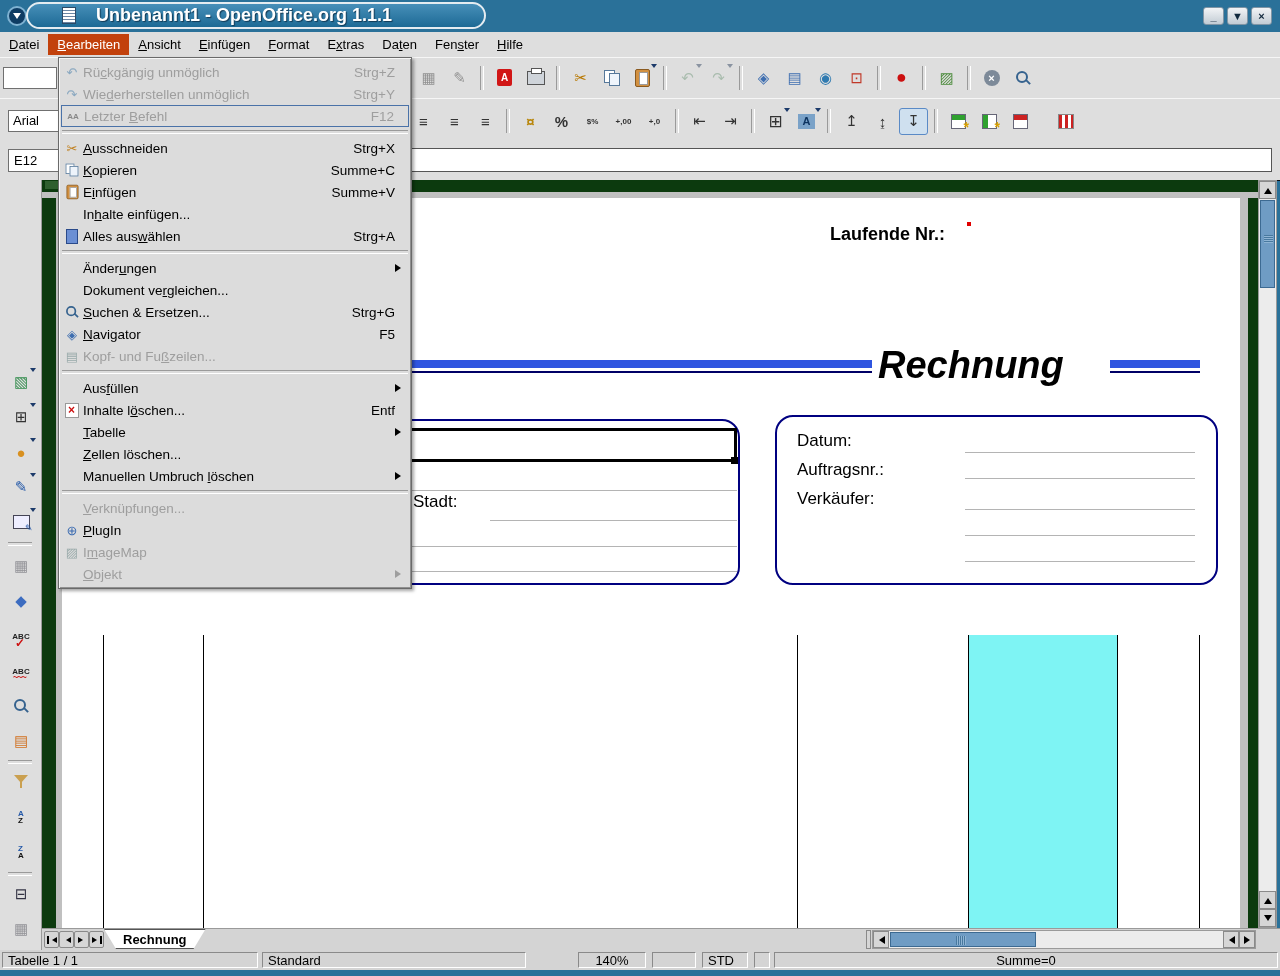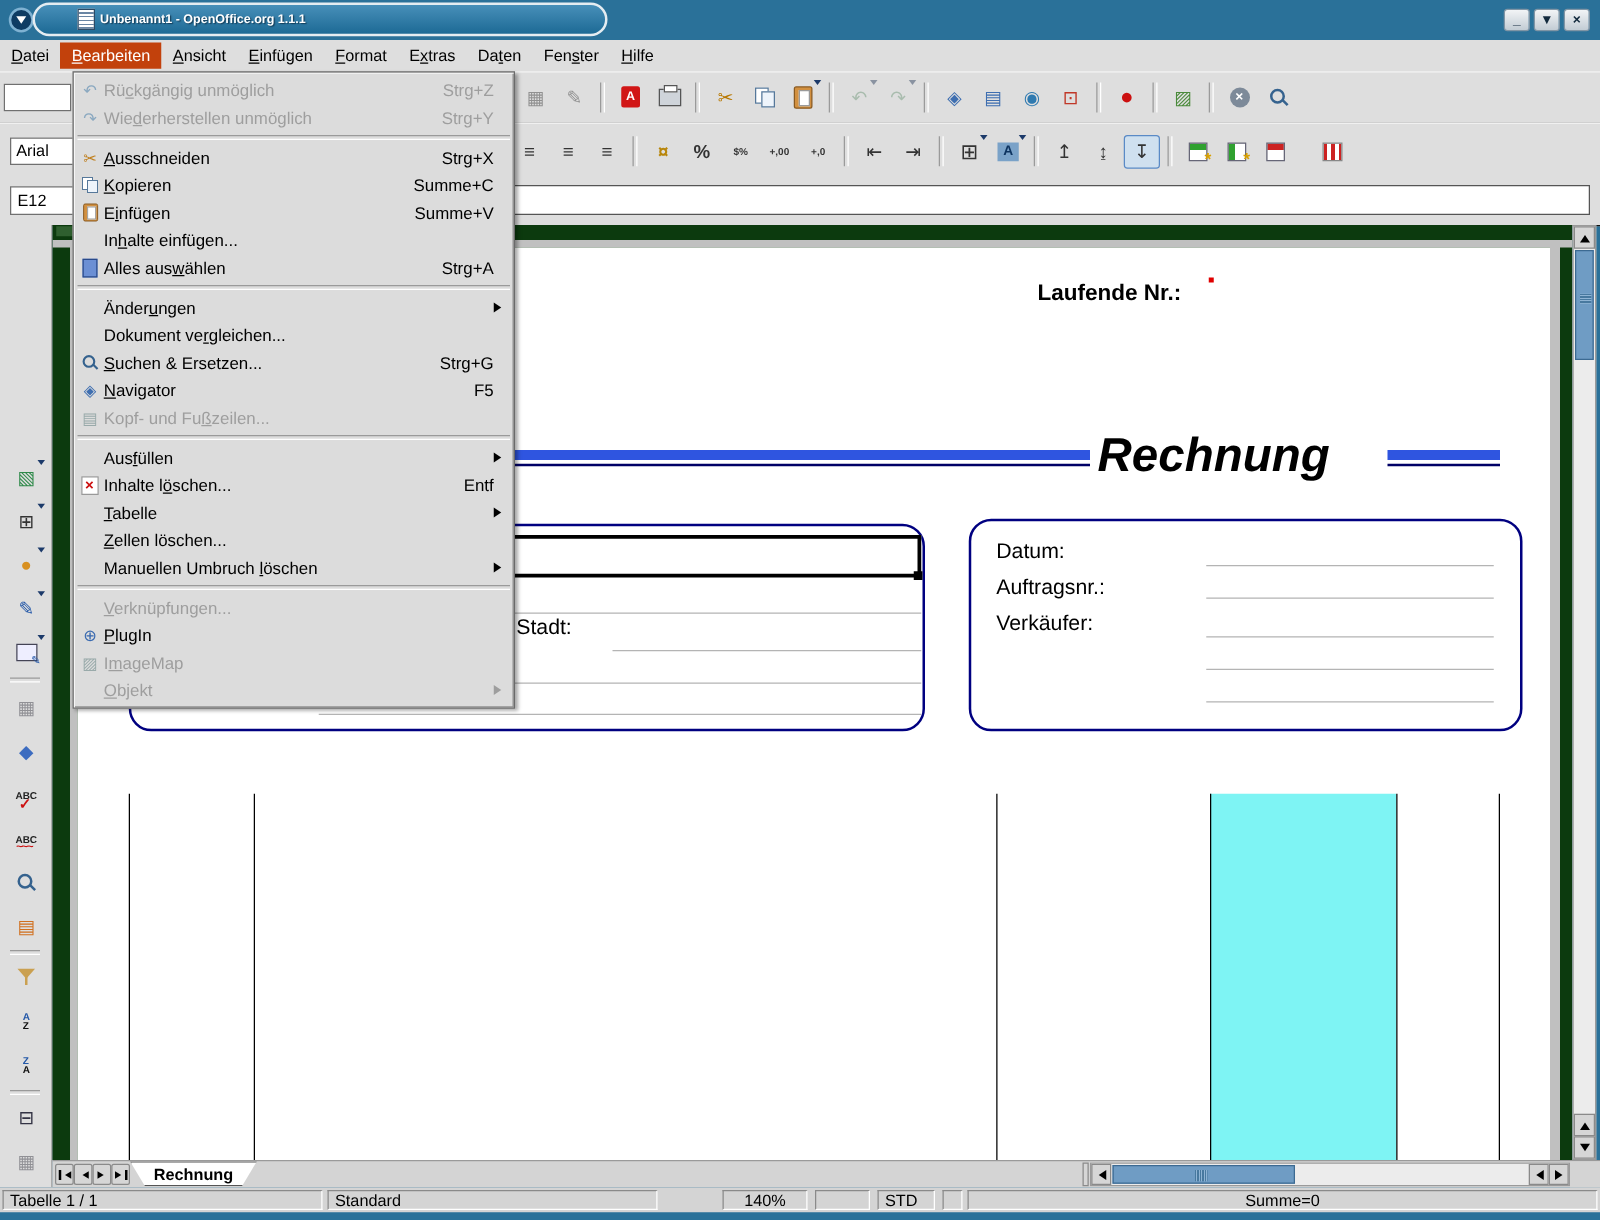--- a/index.html
+++ b/index.html
@@ -13,21 +13,21 @@
     border-radius:10px 10px 0 0;border-bottom:1px solid #0d3c5c;}
   .sysbtn{position:absolute;left:7px;top:6px;width:20px;height:20px;border-radius:50%;
     background:#0e3c63;border:2px solid #7fb2d2;box-sizing:border-box;color:#fff;
     display:flex;align-items:center;justify-content:center;}
   .sysbtn .tri{width:0;height:0;border:4px solid transparent;border-top:6px solid #fff;margin-top:4px;}
   .capsule{position:absolute;left:26px;top:2px;width:460px;height:27px;border:2px solid #e4ecf1;
     border-radius:14px;background:linear-gradient(180deg,#478fb9 0%,#1d6a95 100%);
     display:flex;align-items:center;box-sizing:border-box;}
   .docic{width:12px;height:15px;background:#fff;border:1px solid #2c4a66;margin-left:34px;
     background-image:repeating-linear-gradient(180deg,#fff 0 2px,#6a86a4 2px 3px);}
-  .wtitle{color:#fff;font-size:10px;font-weight:bold;margin-left:4px;white-space:nowrap;
+  .wtitle{color:#fff;font-size:18px;font-weight:bold;margin-left:20px;white-space:nowrap;
     text-shadow:1px 1px 1px #123a55;}
   .winbtns{position:absolute;right:8px;top:7px;display:flex;gap:3px;}
   .wbtn{width:21px;height:18px;background:linear-gradient(180deg,#f2f4f6,#c2ccd4);
     border:1px solid #8095a5;border-radius:3px;box-sizing:border-box;color:#12293d;
     font-size:11px;font-weight:bold;display:flex;align-items:center;justify-content:center;line-height:1;}
 
   
   .menubar{position:absolute;left:0;top:32px;width:1280px;height:25px;background:#dedede;
     border-bottom:1px solid #9a9a9a;display:flex;align-items:center;font-size:13px;}
   .mbi{padding:3px 9px;margin-left:0px;color:#000;}
@@ -455,20 +455,25 @@
     <div class="mi gray">
       <span class="mic" style="color:#8aa8c0">↶</span>
       <span class="mlabel">Rü<u>c</u>kgängig unmöglich</span>
       <span class="maccel">Strg+Z</span>
     </div>
     <div class="mi gray">
       <span class="mic" style="color:#8aa8c0">↷</span>
       <span class="mlabel">Wie<u>d</u>erherstellen unmöglich</span>
       <span class="maccel">Strg+Y</span>
     </div>
+    <div class="mi gray hl">
+      <span class="mic aaic">AA</span>
+      <span class="mlabel">Letzter <u>B</u>efehl</span>
+      <span class="maccel">F12</span>
+    </div>
     <div class="msep"></div>
     <div class="mi">
       <span class="mic" style="color:#c08020">✂</span>
       <span class="mlabel"><u>A</u>usschneiden</span>
       <span class="maccel">Strg+X</span>
     </div>
     <div class="mi">
       <span class="mic">
           <span class="cpic" style="transform:scale(.8)"></span>
         </span>

